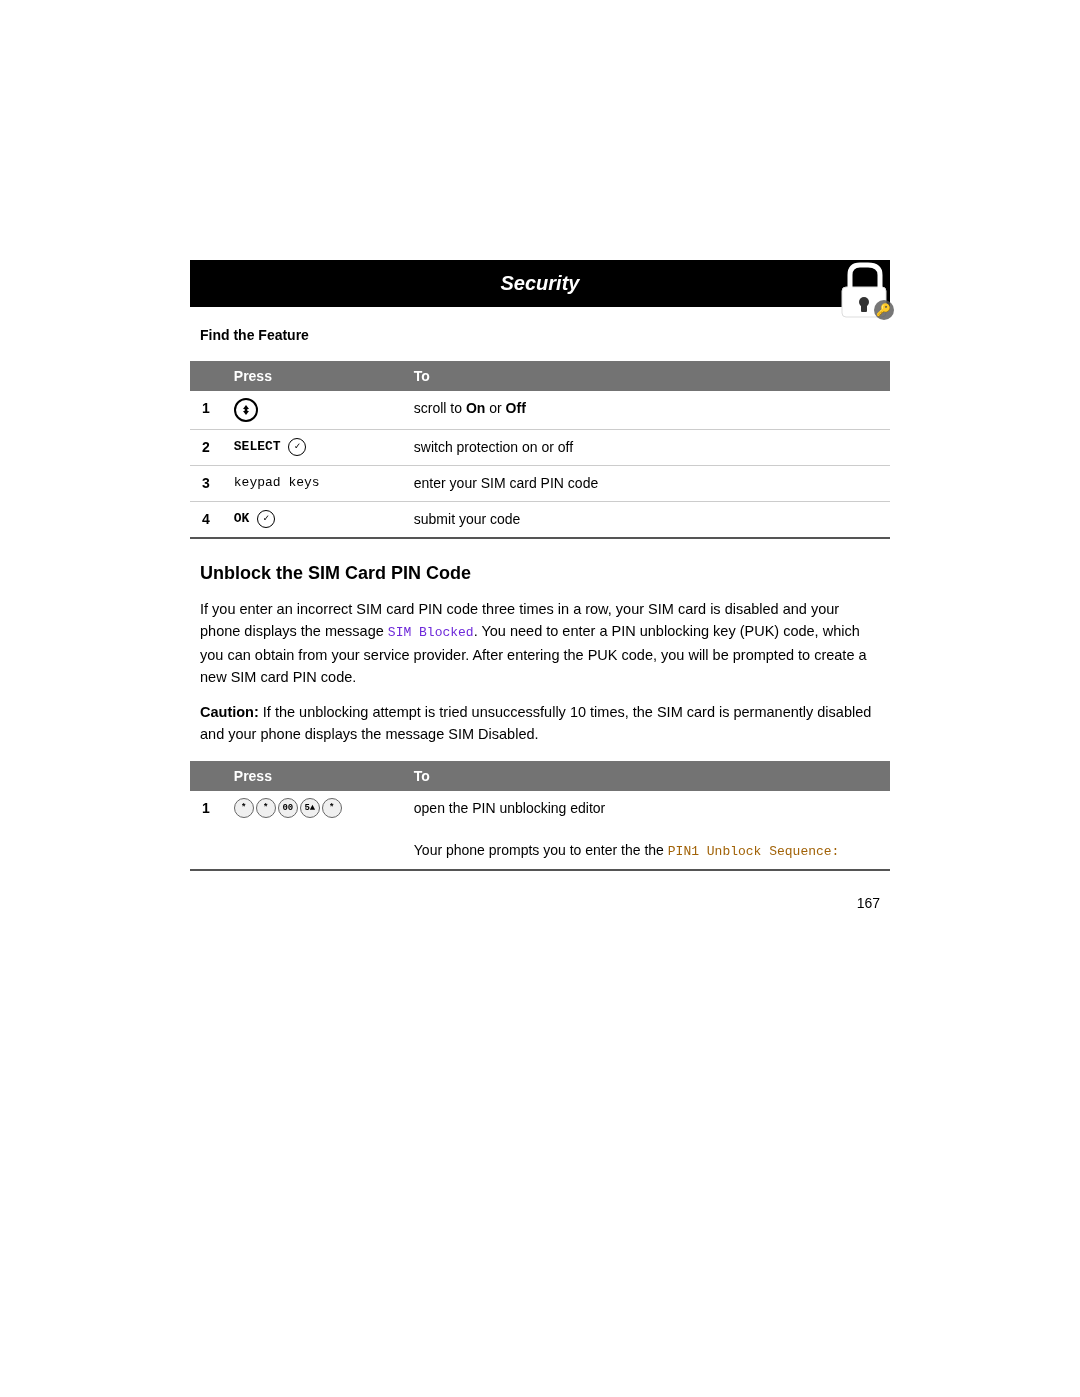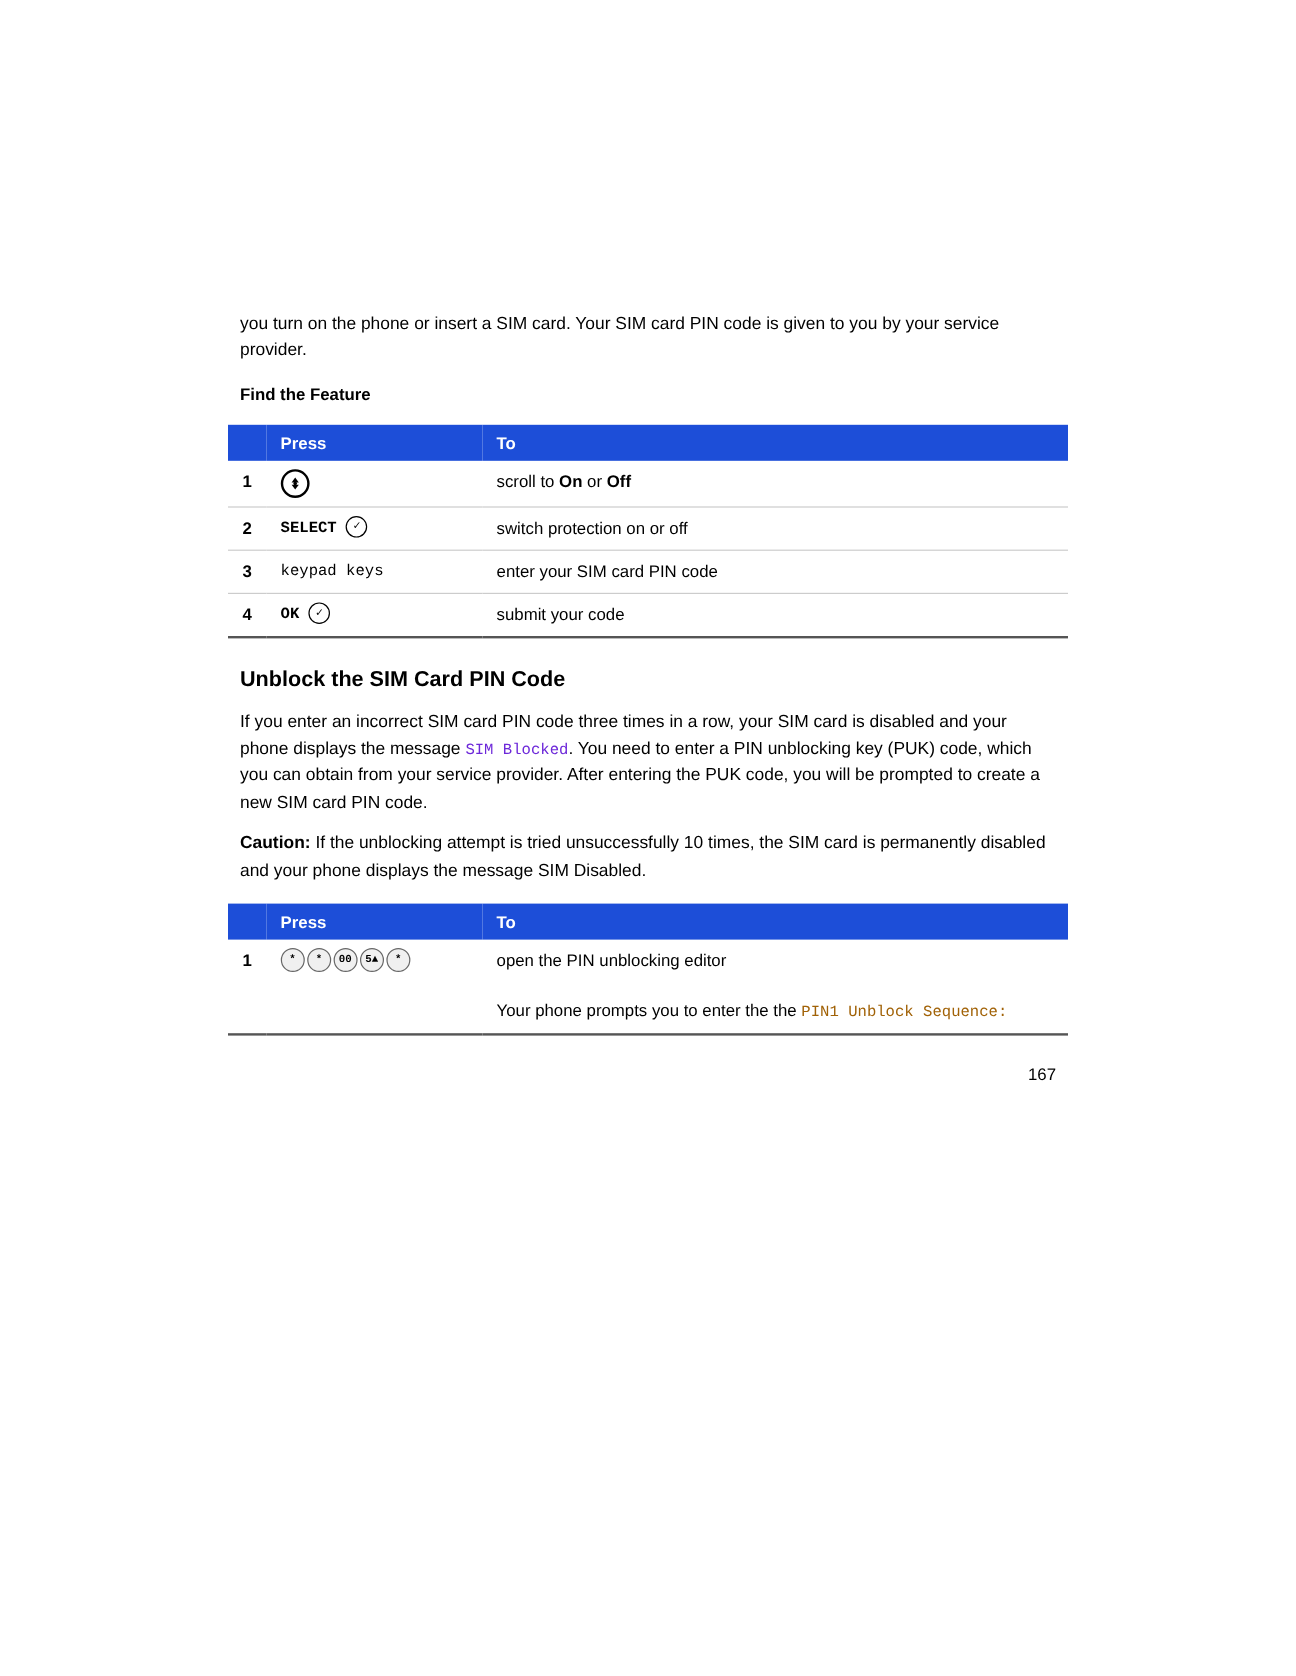--- a/index.html
+++ b/index.html
@@ -103,21 +103,21 @@
 
     
     .instruction-table {
       width: 100%;
       border-collapse: collapse;
       margin-bottom: 24px;
       font-size: 14px;
     }
 
     .instruction-table thead tr {
-      background: #1d4ed8;
+      background: #737373;
       color: #ffffff;
     }
 
     .instruction-table thead th {
       padding: 7px 12px;
       text-align: left;
       font-weight: bold;
       font-size: 14px;
     }
 
@@ -221,22 +221,38 @@
       font-family: 'Courier New', monospace;
       font-size: 13px;
       color: #a16207;
     }
   </style>
 </head>
 <body>
 
 <div class="page">
 
-
-  <p class="intro-text">you turn on the phone or insert a SIM card. Your SIM card PIN code is given to you by your service provider.</p>
+  <div class="security-header">
+    <span class="security-title">Security</span>
+    <div class="lock-icon-container">
+      <svg class="lock-icon-svg" viewBox="0 0 68 68" xmlns="http://www.w3.org/2000/svg">
+
+        <rect x="10" y="32" width="44" height="30" rx="4" fill="white" stroke="#ddd" stroke-width="1"></rect>
+
+        <path d="M18 32 L18 20 Q18 10 28 10 L36 10 Q48 10 48 20 L48 32" fill="none" stroke="white" stroke-width="5" stroke-linecap="round"></path>
+
+        <circle cx="32" cy="47" r="5" fill="#333"></circle>
+        <rect x="29" y="49" width="6" height="8" rx="1" fill="#333"></rect>
+
+        <circle cx="52" cy="55" r="10" fill="#555" opacity="0.8"></circle>
+        <text x="52" y="59" text-anchor="middle" fill="white" font-size="12" font-weight="bold">🔑</text>
+      </svg>
+    </div>
+  </div>
+
 
   <div class="find-feature">
     <span class="find-feature-label">Find the Feature</span>
   </div>
 
   <table class="instruction-table">
     <thead>
       <tr>
         <th></th>
         <th>Press</th>

